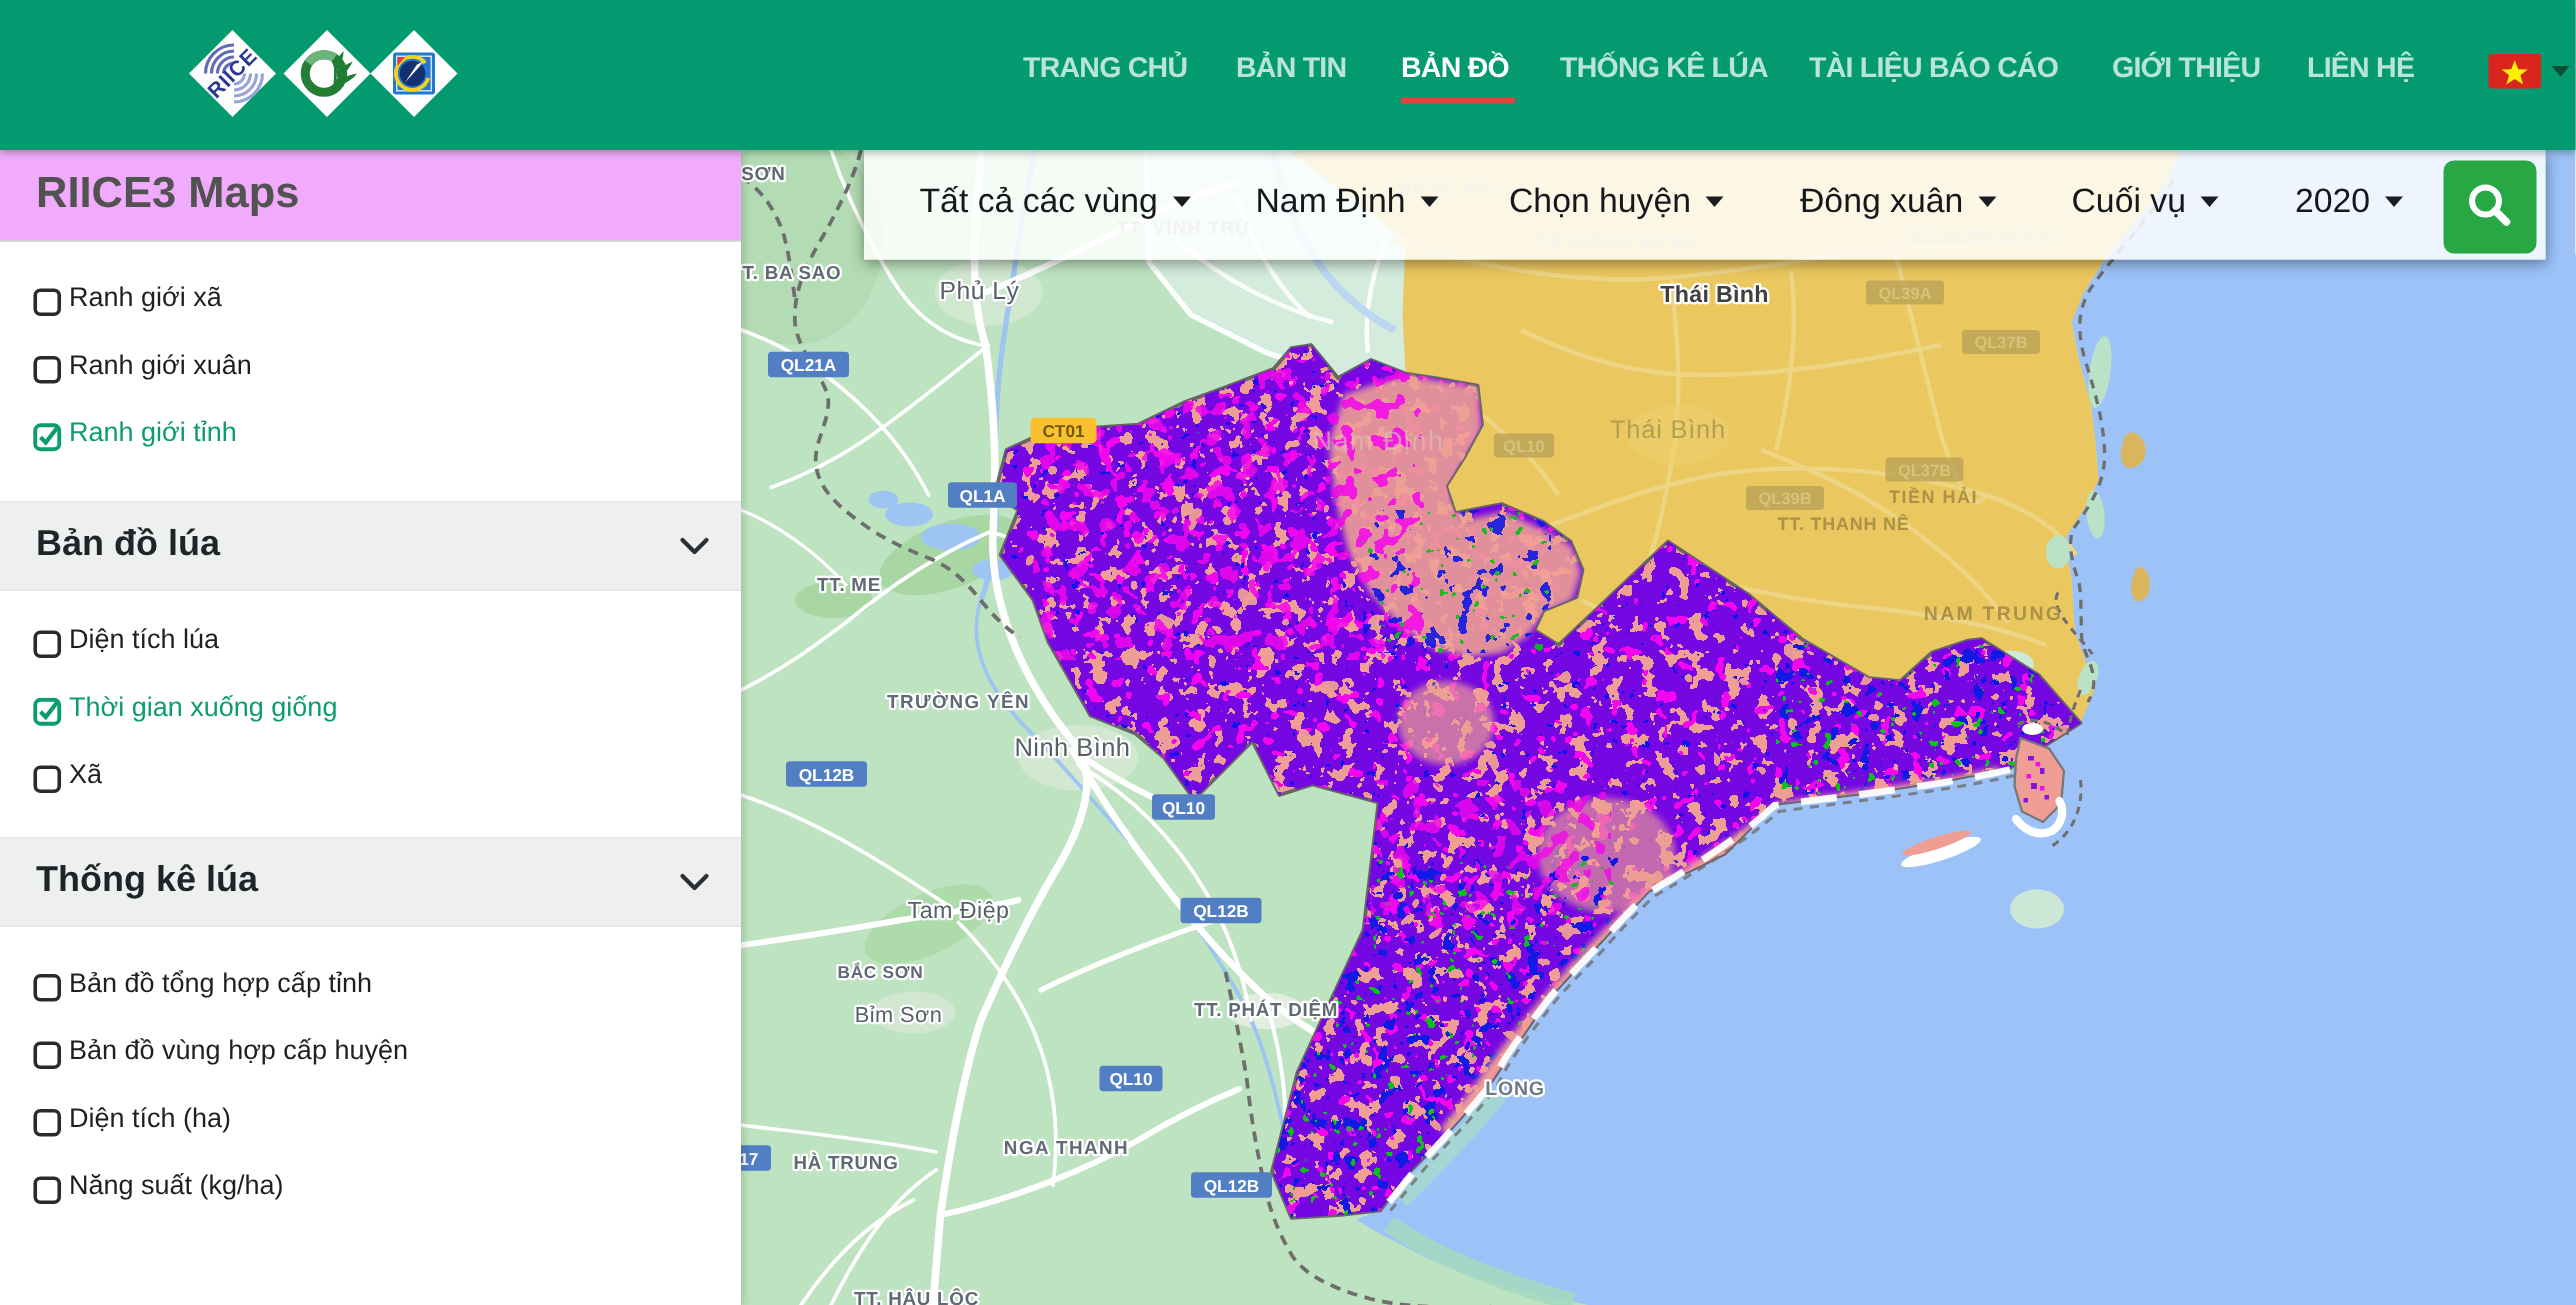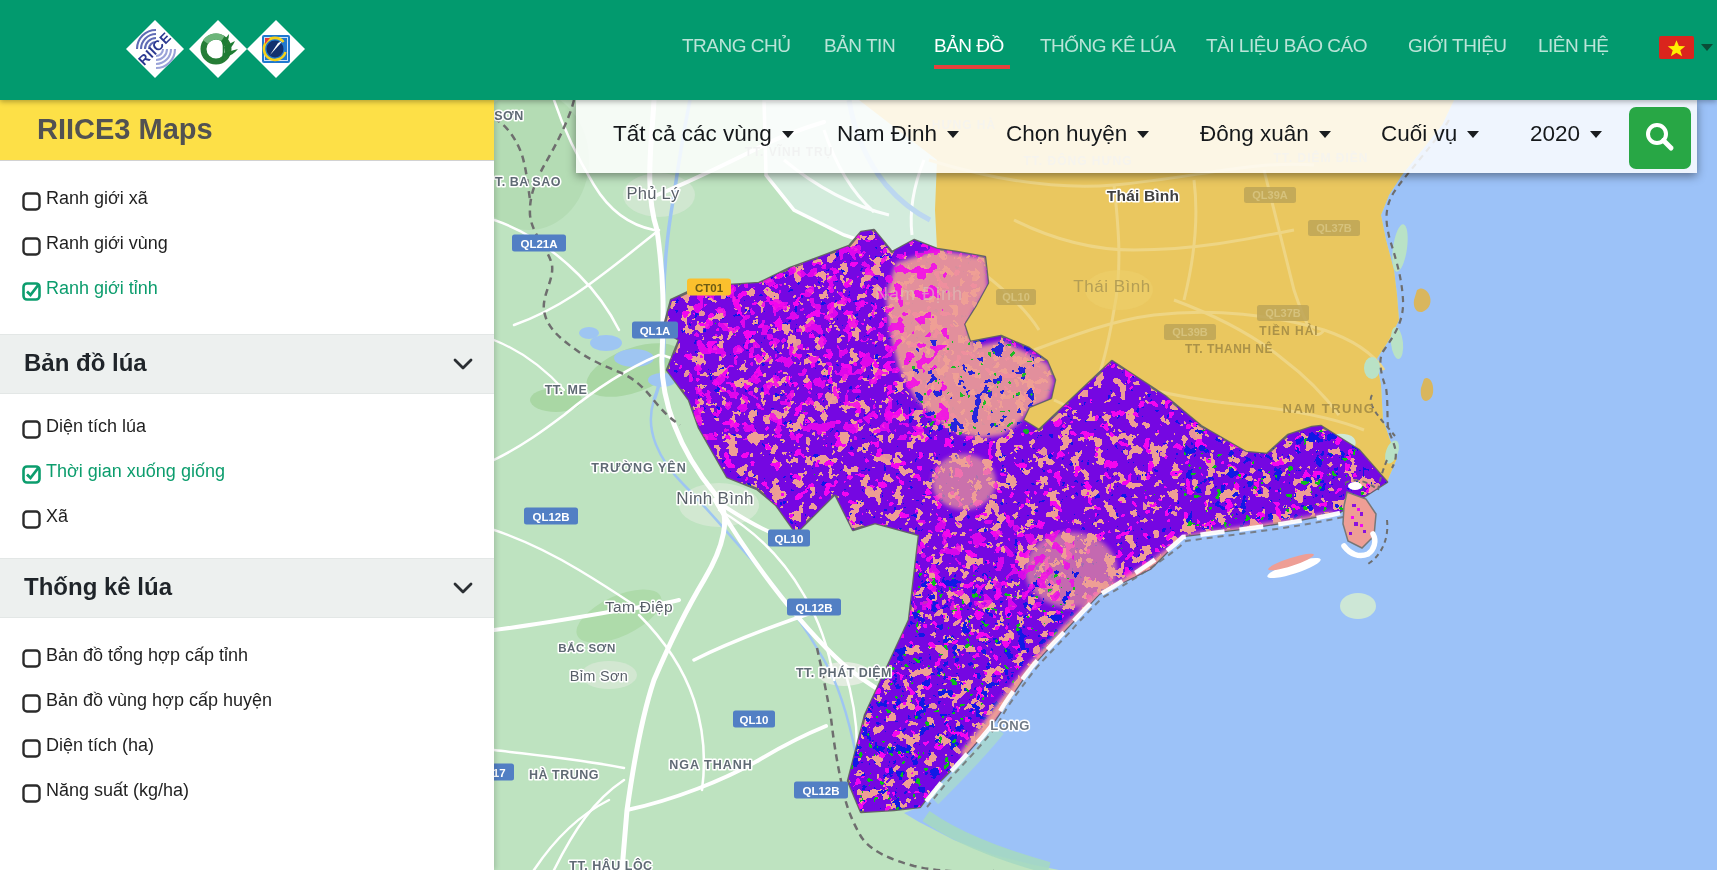--- a/index.html
+++ b/index.html
@@ -2,29 +2,29 @@
 <html lang="vi"><head>
 <meta charset="utf-8">
 <title>RIICE3 Maps</title>
 <style>
   * { margin:0; padding:0; box-sizing:border-box; }
   html,body { width:1717px; height:870px; overflow:hidden; font-family:"Liberation Sans", sans-serif; background:#fff; }
   #page { position:relative; width:1717px; height:870px; }
   
   #nav { position:absolute; left:0; top:0; width:1717px; height:100px; background:#029a6e; z-index:30; box-shadow:0 2px 5px rgba(0,0,0,.28); }
   #logos { position:absolute; left:124px; top:17px; }
-  .navitem { position:absolute; top:35px; font-size:19px; font-weight:normal; color:rgba(255,255,255,.73); letter-spacing:-0.5px; white-space:nowrap; }
+  .navitem { position:absolute; top:35px; font-size:19px; font-weight:bold; color:rgba(255,255,255,.73); letter-spacing:-0.5px; white-space:nowrap; }
   .navitem.act { color:#ffffff; }
   #redline { position:absolute; left:934px; top:65px; width:76px; height:4px; background:#e8413c; }
   #flag { position:absolute; left:1659px; top:36px; width:35px; height:23px; background:#da251d; border-radius:2px; }
   #flag svg { position:absolute; left:0; top:0; }
   #flagcaret { position:absolute; left:1701px; top:44px; width:0; height:0; border-left:6px solid transparent; border-right:6px solid transparent; border-top:7px solid #0a4d37; }
   
   #side { position:absolute; left:0; top:100px; width:494px; height:770px; background:#fff; z-index:20; box-shadow:2px 0 5px rgba(0,0,0,0.15); }
-  #side h1 { height:61px; background:#fde047; border-bottom:1px solid #d2d2d2; color:#525252; font-size:29px; font-weight:bold; padding:13px 0 0 37px; }
+  #side h1 { height:61px; background:#f0abfc; border-bottom:1px solid #d2d2d2; color:#525252; font-size:29px; font-weight:bold; padding:13px 0 0 24px; }
   .band { position:relative; height:60px; background:#edf0ef; border-top:1px solid #e3e7e6; border-bottom:1px solid #e3e7e6; color:#1f2429; font-size:24px; font-weight:bold; padding:14px 0 0 24px; }
   .band svg { position:absolute; right:21px; top:23px; }
   .item { position:relative; height:45px; padding-left:46px; font-size:18px; color:#1f1f1f; }
   .item .bx { position:absolute; left:22px; top:13px; }
   .item span { position:relative; top:9px; }
   .item.green { color:#0c9d6d; }
   
   #map { position:absolute; left:494px; top:100px; width:1223px; height:770px; z-index:10; }
   #map svg.base { position:absolute; left:0; top:0; }
   
@@ -95,21 +95,21 @@
 
   <div id="side">
     <h1>RIICE3 Maps</h1>
     <div style="height:2px"></div>
     <div style="height:16px"></div>
     <div class="item"><svg class="bx" width="20" height="20">
           <rect x="1.5" y="1.5" width="16" height="16" rx="3.5" fill="none" stroke="#2b2b2b" stroke-width="2.4"></rect>
         </svg><span>Ranh giới xã</span></div>
     <div class="item"><svg class="bx" width="20" height="20">
           <rect x="1.5" y="1.5" width="16" height="16" rx="3.5" fill="none" stroke="#2b2b2b" stroke-width="2.4"></rect>
-        </svg><span>Ranh giới vùng</span></div>
+        </svg><span>Ranh giới xuân</span></div>
     <div class="item green"><svg class="bx" width="21" height="20">
           <rect x="1.5" y="1.5" width="16" height="16" rx="3.5" fill="none" stroke="#0c9d6d" stroke-width="2.6"></rect>
           <path d="M5,9.5 L8.5,13 L17,2" fill="none" stroke="#0c9d6d" stroke-width="2.8"></path>
         </svg><span>Ranh giới tỉnh</span></div>
     <div style="height:20px"></div>
     <div class="band">Bản đồ lúa<svg width="20" height="12" viewBox="0 0 20 12">
           <polyline points="2,2 10,10 18,2" fill="none" stroke="#2b2f33" stroke-width="2.8" stroke-linecap="round" stroke-linejoin="round"></polyline>
         </svg></div>
     <div style="height:13px"></div>
     <div class="item"><svg class="bx" width="20" height="20">

